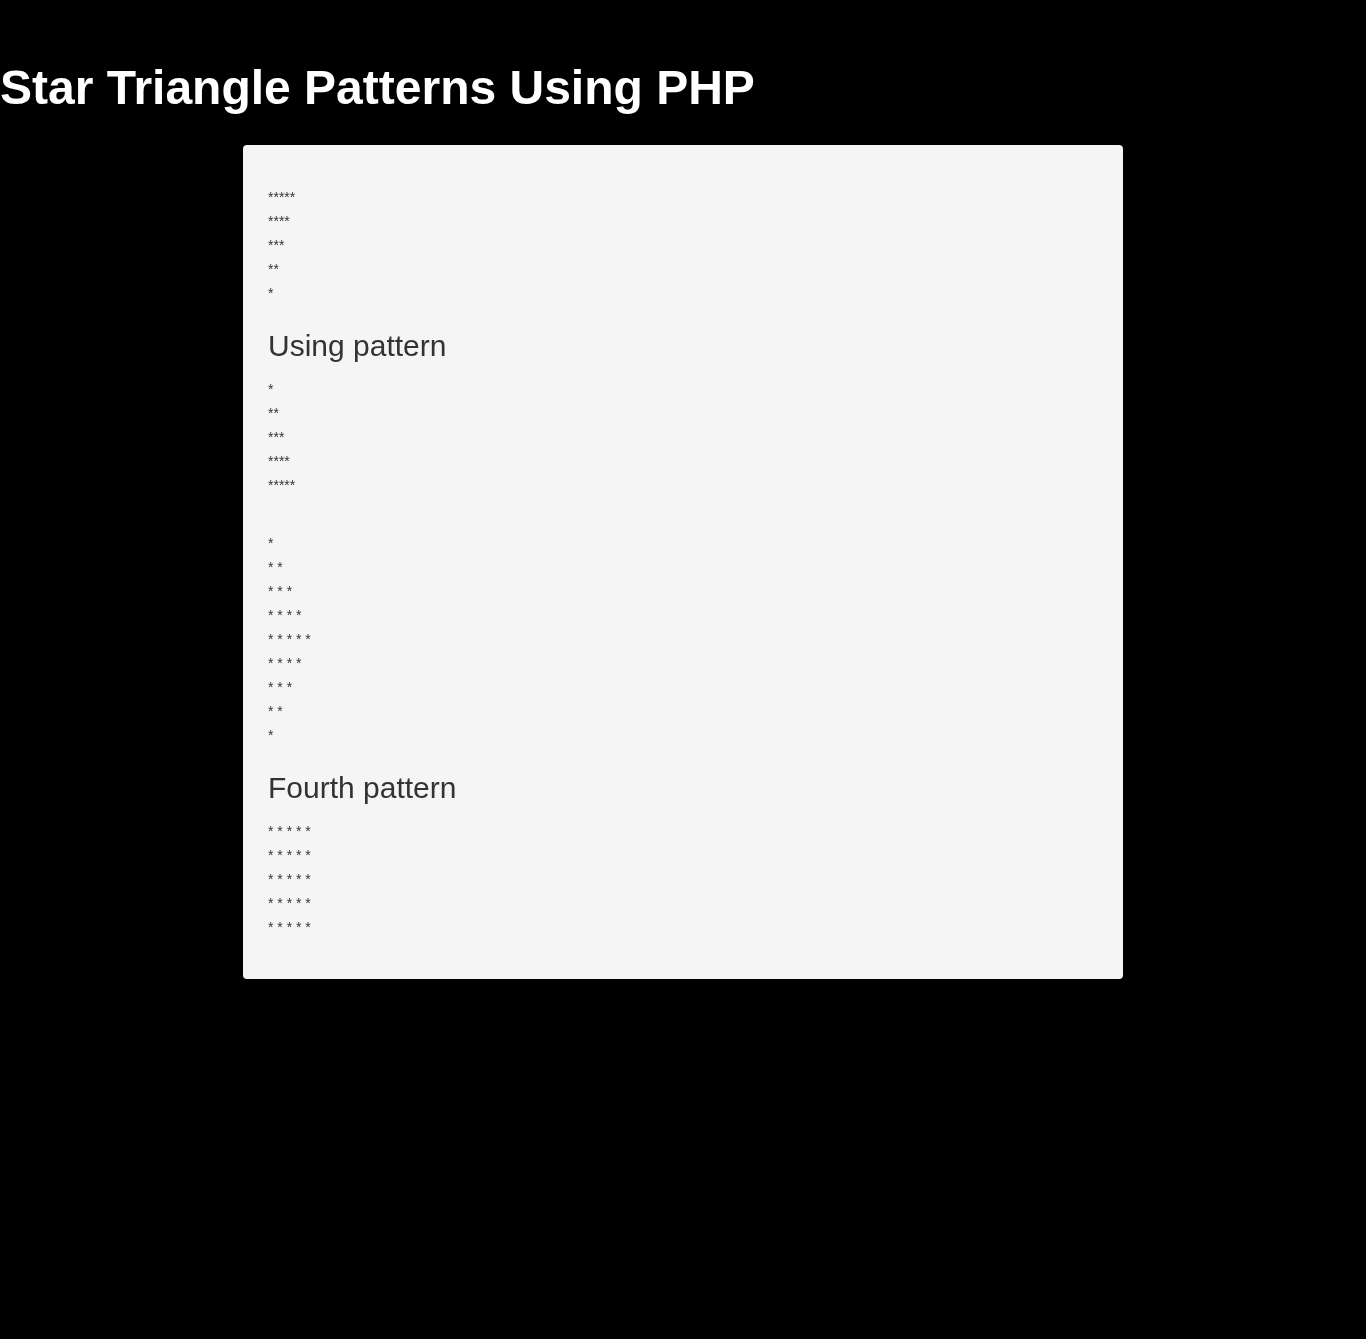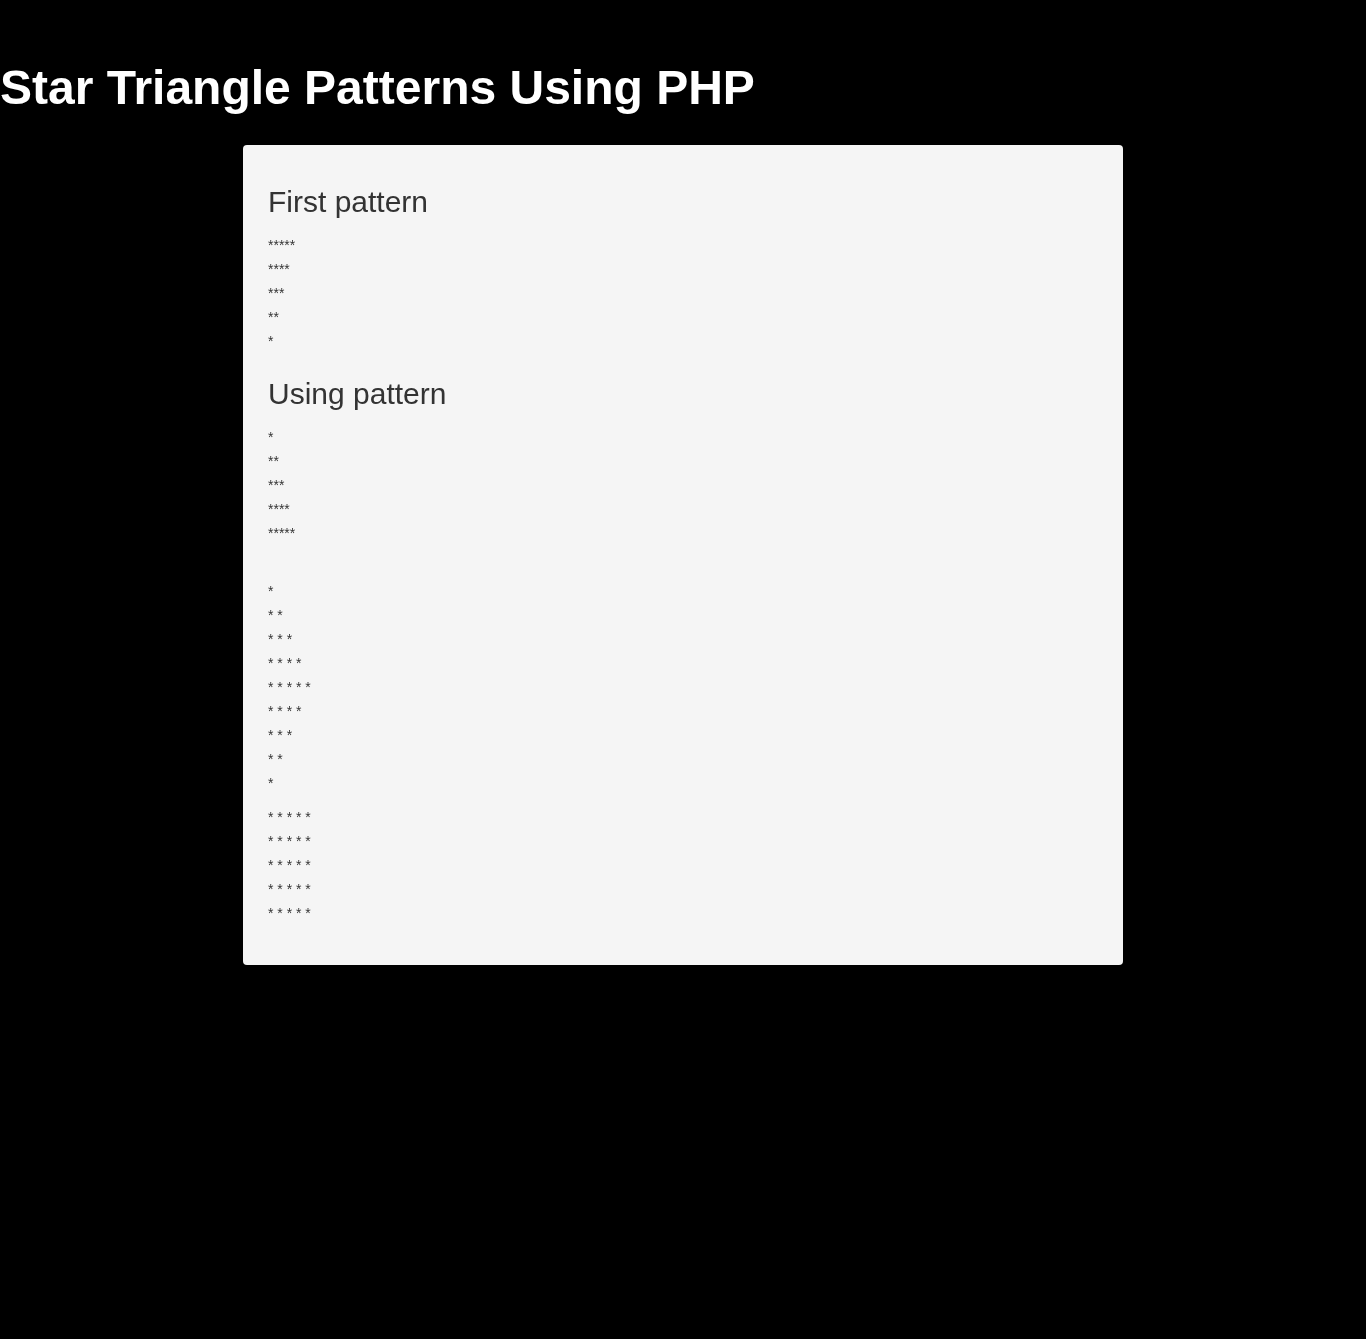--- a/index.html
+++ b/index.html
@@ -49,21 +49,20 @@
       height: 24px;
     }
   </style>
 </head>
 <body>
 
 <h1 class="page-title">Star Triangle Patterns Using PHP</h1>
 
 <div class="content-panel">
 
-  <h2 class="section-heading">First pattern</h2>
   <div class="pattern-block">
     <div class="pattern-line">*****</div>
     <div class="pattern-line">****</div>
     <div class="pattern-line">***</div>
     <div class="pattern-line">**</div>
     <div class="pattern-line">*</div>
   </div>
 
   <h2 class="section-heading">Using pattern</h2>
   <div class="pattern-block">
@@ -80,20 +79,21 @@
     <div class="pattern-line">* *</div>
     <div class="pattern-line">* * *</div>
     <div class="pattern-line">* * * *</div>
     <div class="pattern-line">* * * * *</div>
     <div class="pattern-line">* * * *</div>
     <div class="pattern-line">* * *</div>
     <div class="pattern-line">* *</div>
     <div class="pattern-line">*</div>
   </div>
 
+  <h2 class="section-heading">Fourth pattern</h2>
   <div class="pattern-block">
     <div class="pattern-line">* * * * *</div>
     <div class="pattern-line">* * * * *</div>
     <div class="pattern-line">* * * * *</div>
     <div class="pattern-line">* * * * *</div>
     <div class="pattern-line">* * * * *</div>
   </div>
 
 </div>
 

